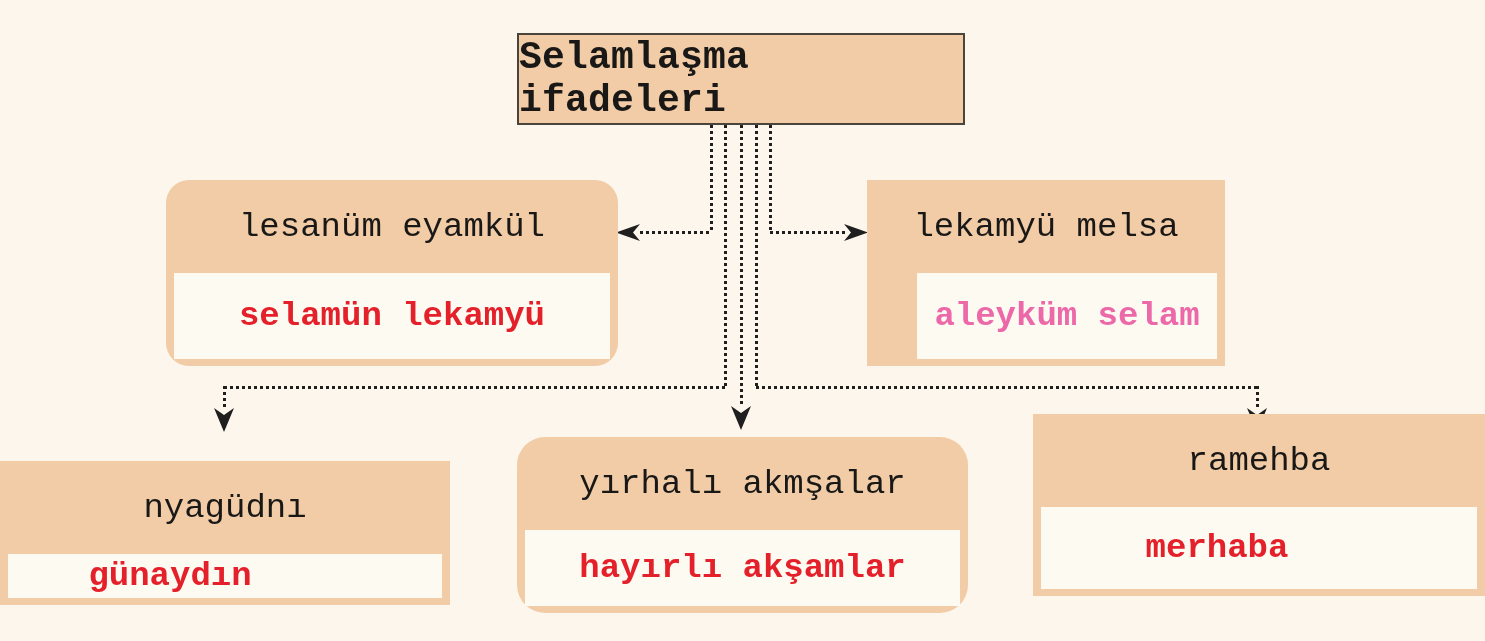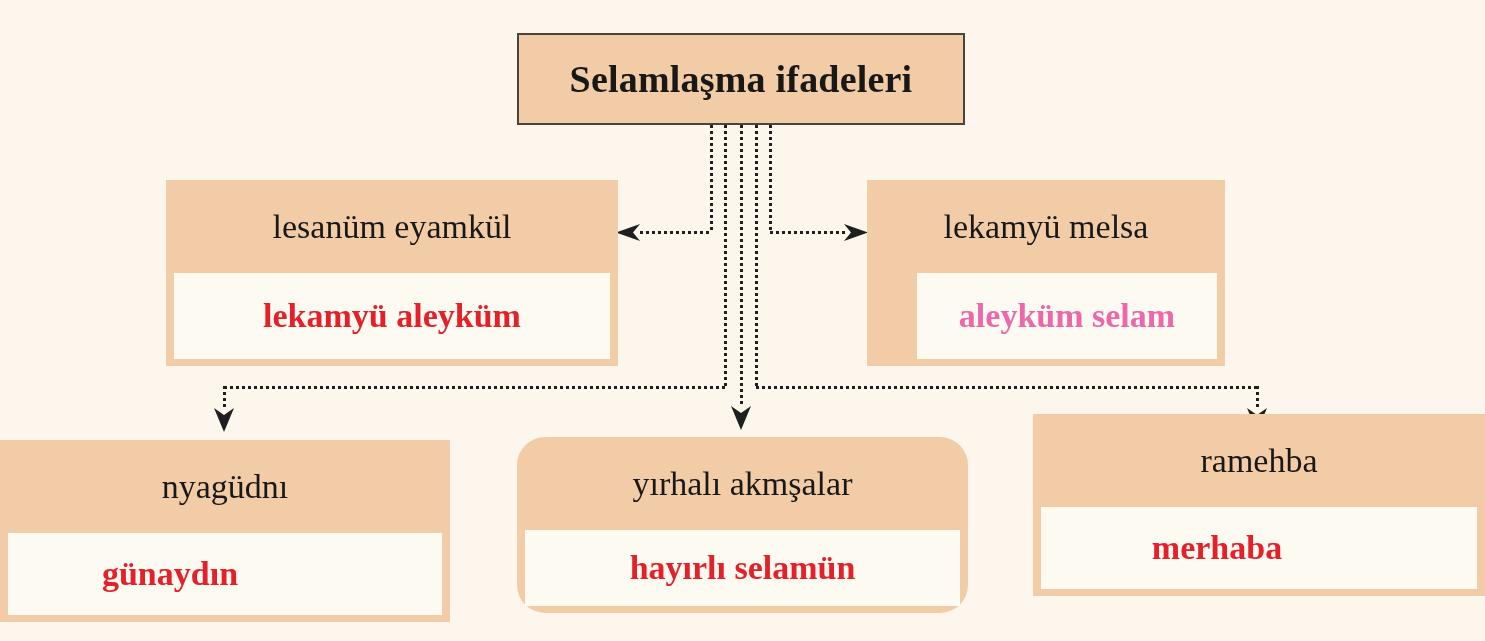--- a/index.html
+++ b/index.html
@@ -1,21 +1,21 @@
 <!DOCTYPE html>
 <html style="--page_bg: #fdf6ec; --box_fill: #f1cca6; --answer_fill: #fdfaf2; --title_border: #4a443d; --ink: #191817; --red: #e4212a; --pink: #ec68a8; --line: #1f1f1f;"><head>
 <meta charset="utf-8">
 <style>
   html, body { margin: 0; padding: 0; }
   .canvas {
     position: relative;
     width: 1485px;
     height: 641px;
     background: var(--page_bg, #fdf6ec);
-    font-family: Liberation Serif, serif;
+    font-family: Liberation Mono, monospace;
     overflow: hidden;
   }
   .box { position: absolute; background: var(--box_fill, #f1cca6); box-sizing: border-box; }
 
   
   .title-box {
     left: 517px; top: 33px; width: 448px; height: 92px;
     border: 2px solid var(--title_border, #4a443d);
     display: flex; align-items: center; justify-content: center;
   }
@@ -35,23 +35,23 @@
     position: absolute; left: 8px; right: 8px; top: 93px; bottom: 7px;
     background: var(--answer_fill, #fdfaf2);
     display: flex; align-items: center; justify-content: center;
     font-weight: bold; font-size: 34px;
   }
   .answer.red  { color: var(--red,  #e4212a); }
   .answer.pink { color: var(--pink, #ec68a8); margin-left: 42px; }
   .answer .shift-55 { position: relative; left: -55px; text-align: right; }
   .answer .shift-42 { position: relative; left: -42px; }
 
-  #node-ml { left: 166px;  top: 180px; width: 452px; height: 186px; }
+  #node-ml { left: 166px;  top: 180px; width: 452px; height: 186px; border-radius: 23px; }
   #node-mr { left: 867px;  top: 180px; width: 358px; height: 186px; }
-  #node-bl { left: 0px;    top: 440px; width: 450px; height: 182px; }
+  #node-bl { left: 0px;    top: 461px; width: 450px; height: 144px; }
   #node-bm { left: 517px;  top: 437px; width: 451px; height: 176px; border-radius: 28px; }
   #node-br { left: 1033px; top: 414px; width: 452px; height: 182px; }
 
   
   .vline {
     position: absolute; width: 3px;
     background-image: repeating-linear-gradient(to bottom, var(--line, #1f1f1f) 0 3px, transparent 3px 6px);
   }
   .hline {
     position: absolute; height: 3px;
@@ -109,42 +109,42 @@
   <svg class="arrow" id="arrow-bm" width="20" height="24" viewBox="0 0 20 24">
     <polygon points="0,0 10,7 20,0 10,24" fill="currentColor"></polygon>
   </svg>
   <svg class="arrow" id="arrow-br" width="20" height="24" viewBox="0 0 20 24">
     <polygon points="0,0 10,7 20,0 10,24" fill="currentColor"></polygon>
   </svg>
 
   <div class="node" id="node-ml">
     <div class="header">lesanüm eyamkül</div>
     <div class="answer red">
-      <span>lekamyü aleyküm</span>
+      <span>selamün lekamyü</span>
     </div>
   </div>
 
   <div class="node" id="node-mr">
     <div class="header">lekamyü melsa</div>
     <div class="answer pink">
       <span>aleyküm selam</span>
     </div>
   </div>
 
   <div class="node" id="node-bl">
     <div class="header">nyagüdnı</div>
     <div class="answer red">
       <span class="shift-55">günaydın</span>
     </div>
   </div>
 
   <div class="node" id="node-bm">
     <div class="header">yırhalı akmşalar</div>
     <div class="answer red">
-      <span>hayırlı selamün</span>
+      <span>hayırlı akşamlar</span>
     </div>
   </div>
 
   <div class="node" id="node-br">
     <div class="header">ramehba</div>
     <div class="answer red">
       <span class="shift-42">merhaba</span>
     </div>
   </div>
 

